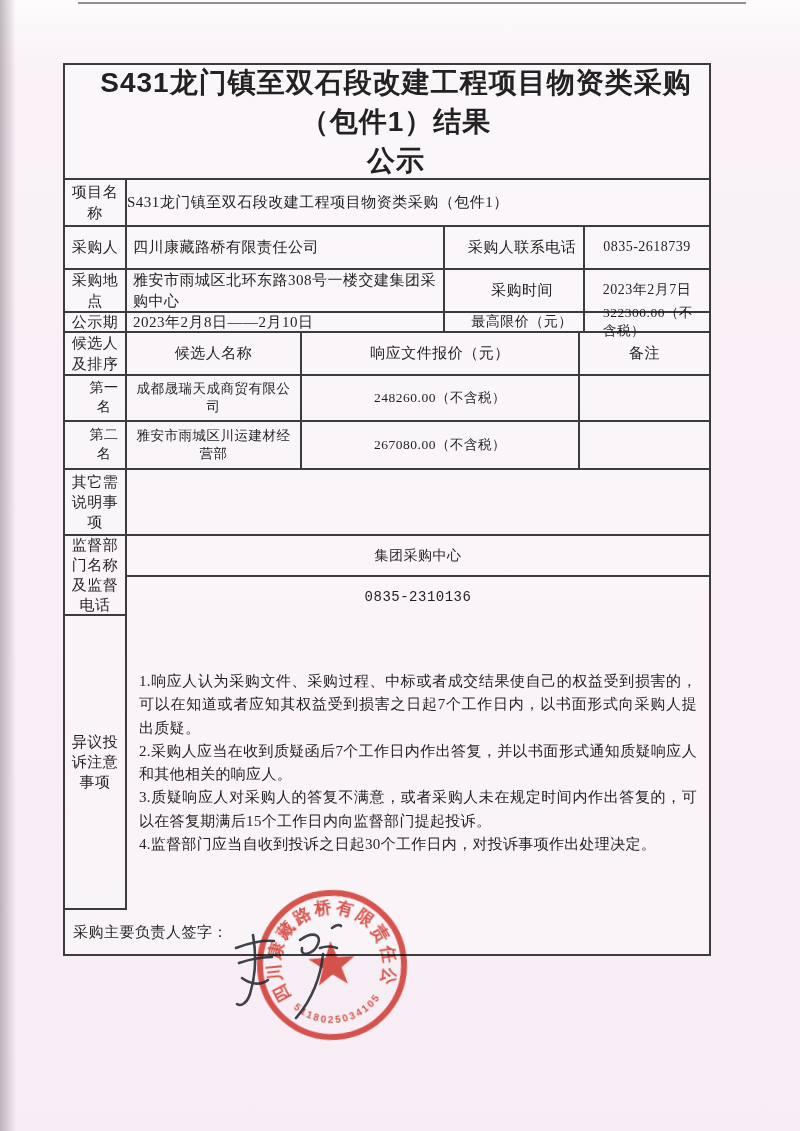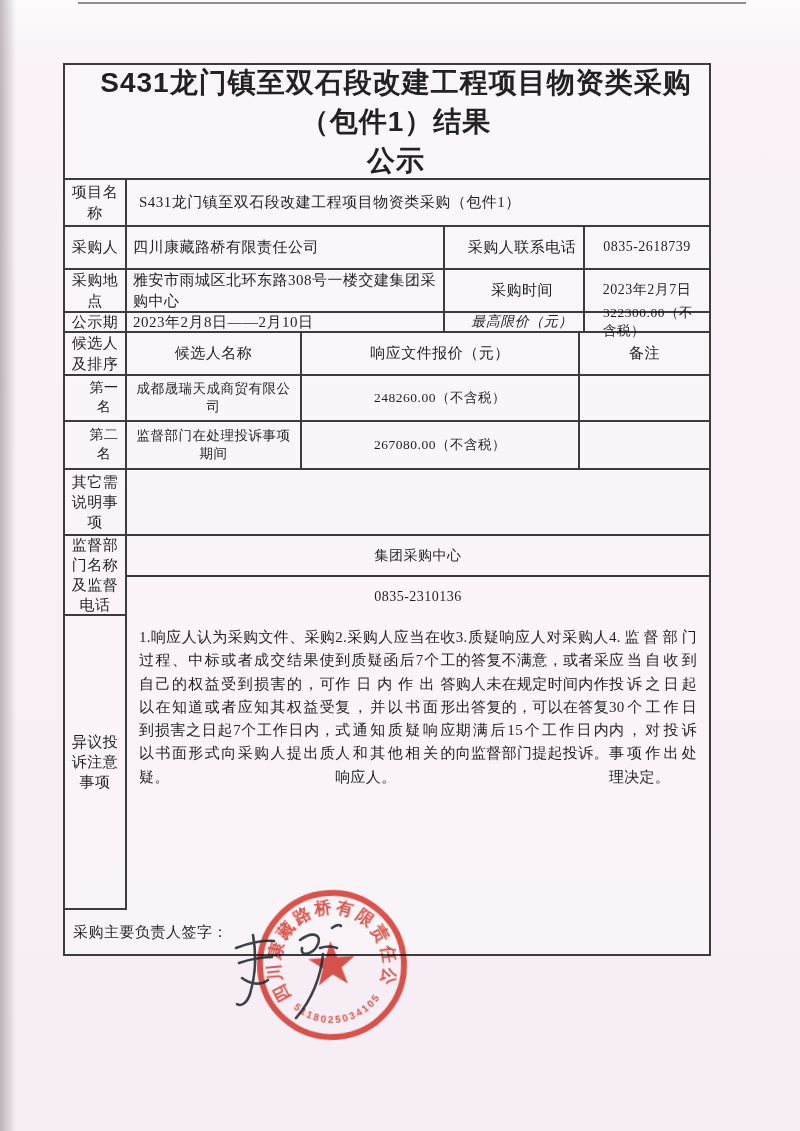--- a/index.html
+++ b/index.html
@@ -53,29 +53,29 @@
     font-weight:700;font-size:28px;line-height:1.4;letter-spacing:1px;color:#222;
   }
   .r1{height:47px;} .r2{height:43px;} .r3{height:43px;} .r4{height:20px;}
   .r5{height:43px;border-radius:14px;} .r6{height:46px;} .r7{height:48px;}
   .r8{height:66px;} .r9{height:80px;} .r10{height:294px;} .r11{height:44px;}
   .cand-rank{width:62px;justify-content:center;text-align:center;font-size:14px;padding-left:24px;}
   .cand-name{width:175px;justify-content:center;text-align:center;font-size:13.5px;}
   .cand-price{width:278px;justify-content:center;text-align:center;font-size:13.5px;}
   .cand-remark{flex:1;}
   .r5 .cand-name,.r5 .cand-price{font-size:15px;}
-  .sup-col{flex:1;display:flex;flex-direction:column;}
+  .sup-col{flex:1;display:flex;flex-direction:column;font-family:Liberation Mono, monospace;}
   .sup-cell{
     box-sizing:border-box;display:flex;align-items:center;justify-content:center;
     font-size:14px;letter-spacing:.5px;
   }
   .sup-top{height:41px;border-bottom:2px solid #3c3c3c;}
   .sup-bot{flex:1;}
   .obj-body{
-    flex:1;display:flex;flex-direction:row;justify-content:center;
+    flex:1;display:flex;flex-direction:column;justify-content:center;
     padding:10px 12px;font-size:15px;line-height:1.55;letter-spacing:.3px;
     border-right:none;text-align:justify;
   }
   .obj-body p{margin:0;}
   .r11 .cell{width:100%;border-right:none;padding-left:8px;}
   .seal{
     position:absolute;left:250px;top:883px;width:164px;height:164px;
     z-index:2;mix-blend-mode:multiply;opacity:.9;filter:blur(.4px);
     transform:rotate(-4deg);
   }
@@ -94,61 +94,61 @@
       <div class="cell">
         <div class="title-text">
           <span>S431龙门镇至双石段改建工程项目物资类采购（包件1）结果</span><br>
           <span>公示</span>
         </div>
       </div>
     </div>
 
     <div class="row r1">
       <div class="cell c-label">项目名称</div>
-      <div class="cell last" style="flex:1;padding-left:12px;">S431龙门镇至双石段改建工程项目物资类采购（包件1）</div>
+      <div class="cell last" style="flex:1;padding-left:0;">S431龙门镇至双石段改建工程项目物资类采购（包件1）</div>
     </div>
 
     <div class="row r2">
       <div class="cell c-label">采购人</div>
       <div class="cell c-val">四川康藏路桥有限责任公司</div>
       <div class="cell c-mid">采购人联系电话</div>
       <div class="cell c-end last">0835-2618739</div>
     </div>
 
     <div class="row r3">
       <div class="cell c-label">采购地点</div>
       <div class="cell c-val">雅安市雨城区北环东路308号一楼交建集团采购中心</div>
       <div class="cell c-mid">采购时间</div>
       <div class="cell c-end last">2023年2月7日</div>
     </div>
 
     <div class="row r4">
       <div class="cell c-label">公示期</div>
       <div class="cell c-val">2023年2月8日——2月10日</div>
-      <div class="cell c-mid" style="font-size:14px;font-style:italic;">最高限价（元）</div>
+      <div class="cell c-mid" style="font-size:14px;">最高限价（元）</div>
       <div class="cell c-end last left" style="font-size:13.5px;padding-left:18px;">322300.00（不含税）</div>
     </div>
 
     <div class="row r5">
       <div class="cell c-label">候选人及排序</div>
       <div class="cell cand-name">候选人名称</div>
       <div class="cell cand-price">响应文件报价（元）</div>
       <div class="cell cand-remark last" style="justify-content:center;">备注</div>
     </div>
 
     <div class="row r6">
       <div class="cell cand-rank">第一名</div>
       <div class="cell cand-name">成都晟瑞天成商贸有限公司</div>
       <div class="cell cand-price">248260.00（不含税）</div>
       <div class="cell cand-remark last"></div>
     </div>
 
     <div class="row r7">
       <div class="cell cand-rank">第二名</div>
-      <div class="cell cand-name">监督部门在处理投诉事项期间</div>
+      <div class="cell cand-name">雅安市雨城区川运建材经营部</div>
       <div class="cell cand-price">267080.00（不含税）</div>
       <div class="cell cand-remark last"></div>
     </div>
 
     <div class="row r8">
       <div class="cell c-label">其它需说明事项</div>
       <div class="cell last" style="flex:1;"></div>
     </div>
 
     <div class="row r9">

